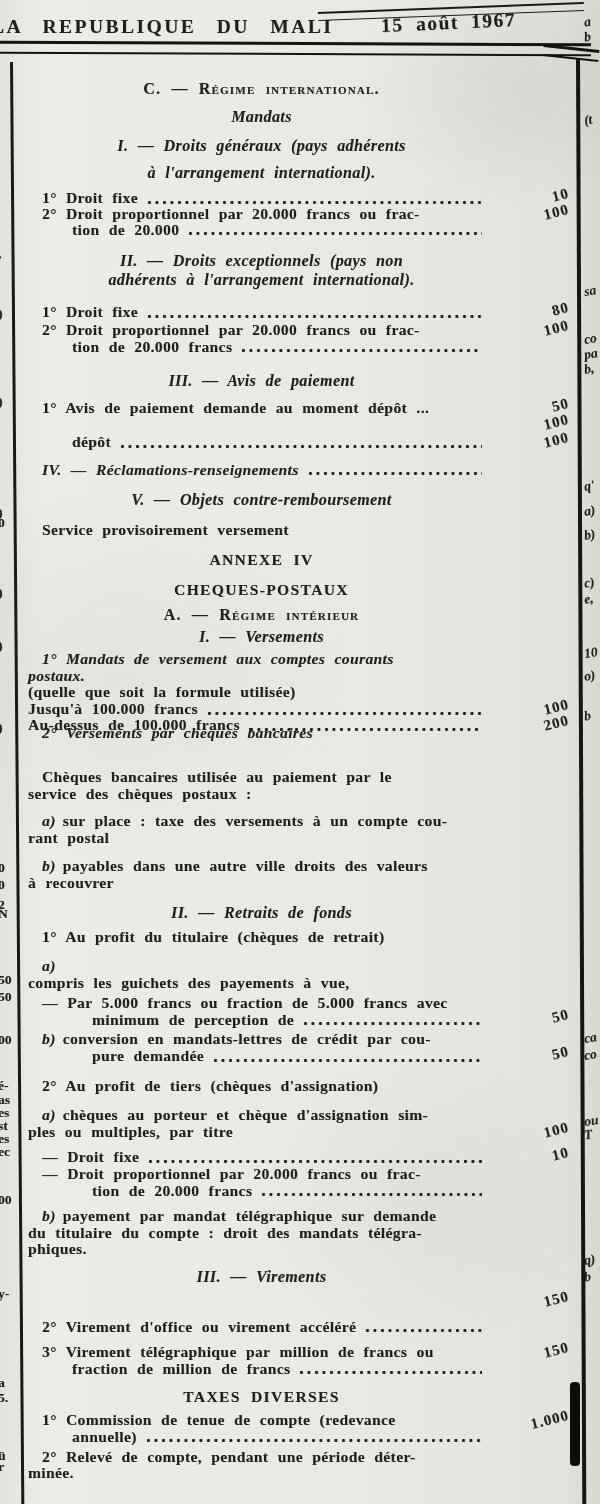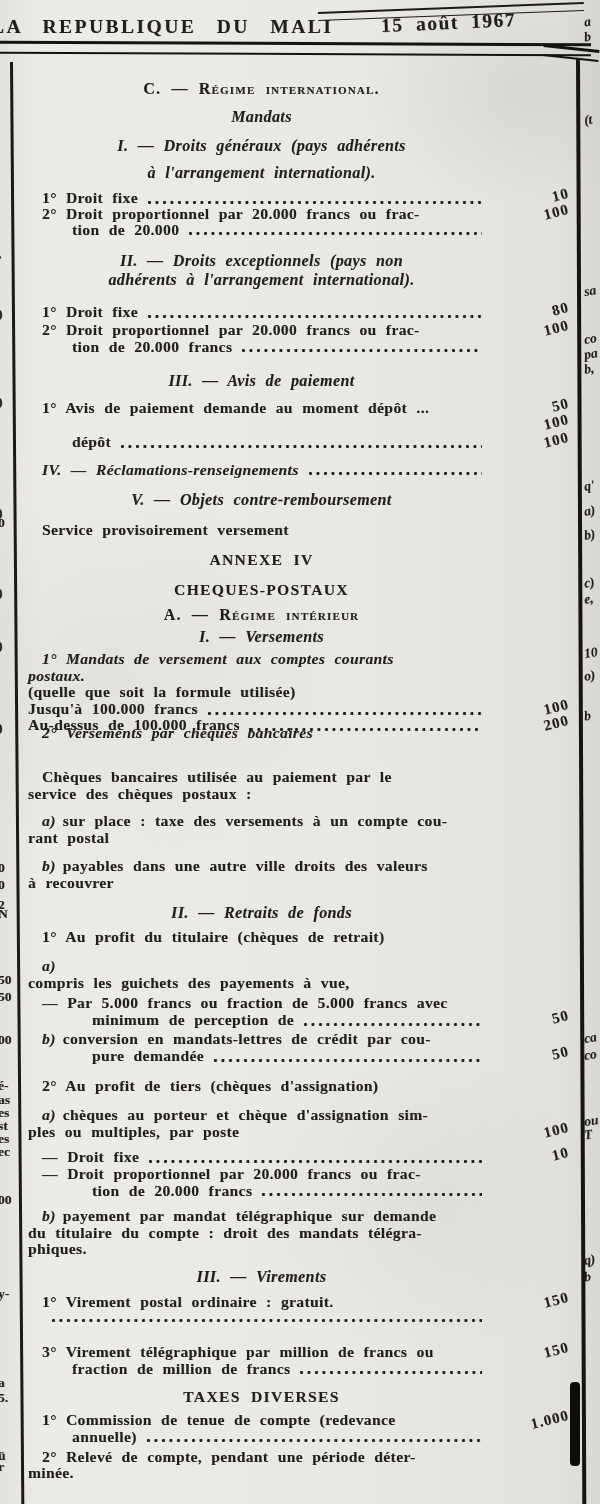--- a/index.html
+++ b/index.html
@@ -186,21 +186,21 @@
       </div>
       <div class="row it" style="top: 957px;">
         <span class="lead">a)</span>
       </div>
       <div class="row c1" style="top: 974px;">
         <span class="txt">compris les guichets des payements à vue,</span>
       </div>
       <div class="row itd" style="top: 994px;">
         <span class="txt">— Par 5.000 francs ou fraction de 5.000 francs avec</span>
       </div>
-      <div class="row c3" style="top: 1011px;">
+      <div class="row c3" style="top: 1011px; align-items: center;">
         <span class="txt">minimum de perception de</span>
         <span class="dots"></span>
         <span class="price">50</span>
       </div>
       <div class="row it" style="top: 1030px;">
         <span class="lead">b)</span>
         <span class="txt">conversion en mandats-lettres de crédit par cou-</span>
       </div>
       <div class="row c3" style="top: 1047px;">
         <span class="txt">pure demandée</span>
@@ -208,21 +208,21 @@
         <span class="price">50</span>
       </div>
       <div class="row it" style="top: 1077px;">
         <span class="txt">2° Au profit de tiers (chèques d'assignation)</span>
       </div>
       <div class="row it" style="top: 1106px;">
         <span class="lead">a)</span>
         <span class="txt">chèques au porteur et chèque d'assignation sim-</span>
       </div>
       <div class="row c1" style="top: 1123px;">
-        <span class="txt">ples ou multiples, par poste</span>
+        <span class="txt">ples ou multiples, par titre</span>
         <span class="spacer"></span>
         <span class="price">100</span>
       </div>
       <div class="row itd" style="top: 1148px;">
         <span class="txt">— Droit fixe</span>
         <span class="dots"></span>
         <span class="price">10</span>
       </div>
       <div class="row itd" style="top: 1165px;">
         <span class="txt">— Droit proportionnel par 20.000 francs ou frac-</span>
@@ -237,25 +237,25 @@
         <span class="txt">payement par mandat télégraphique sur demande</span>
       </div>
       <div class="row c1" style="top: 1224px;">
         <span class="txt">du titulaire du compte : droit des mandats télégra-</span>
       </div>
       <div class="row c1" style="top: 1240px;">
         <span class="txt">phiques.</span>
       </div>
       <div class="row hi" style="top: 1268px;">III. — Virements</div>
       <div class="row it" style="top: 1293px;">
-        <span class="txt">1° Virement postal ordinaire : gratuit.</span>
         <span class="spacer"></span>
         <span class="price">150</span>
       </div>
       <div class="row it" style="top: 1318px;">
+        <span class="txt">2° Virement d'office ou virement accéléré</span>
         <span class="dots"></span>
         <span class="price"></span>
       </div>
       <div class="row it" style="top: 1343px;">
         <span class="txt">3° Virement télégraphique par million de francs ou</span>
         <span class="spacer"></span>
         <span class="price">150</span>
       </div>
       <div class="row c2" style="top: 1360px;">
         <span class="txt">fraction de million de francs</span>

